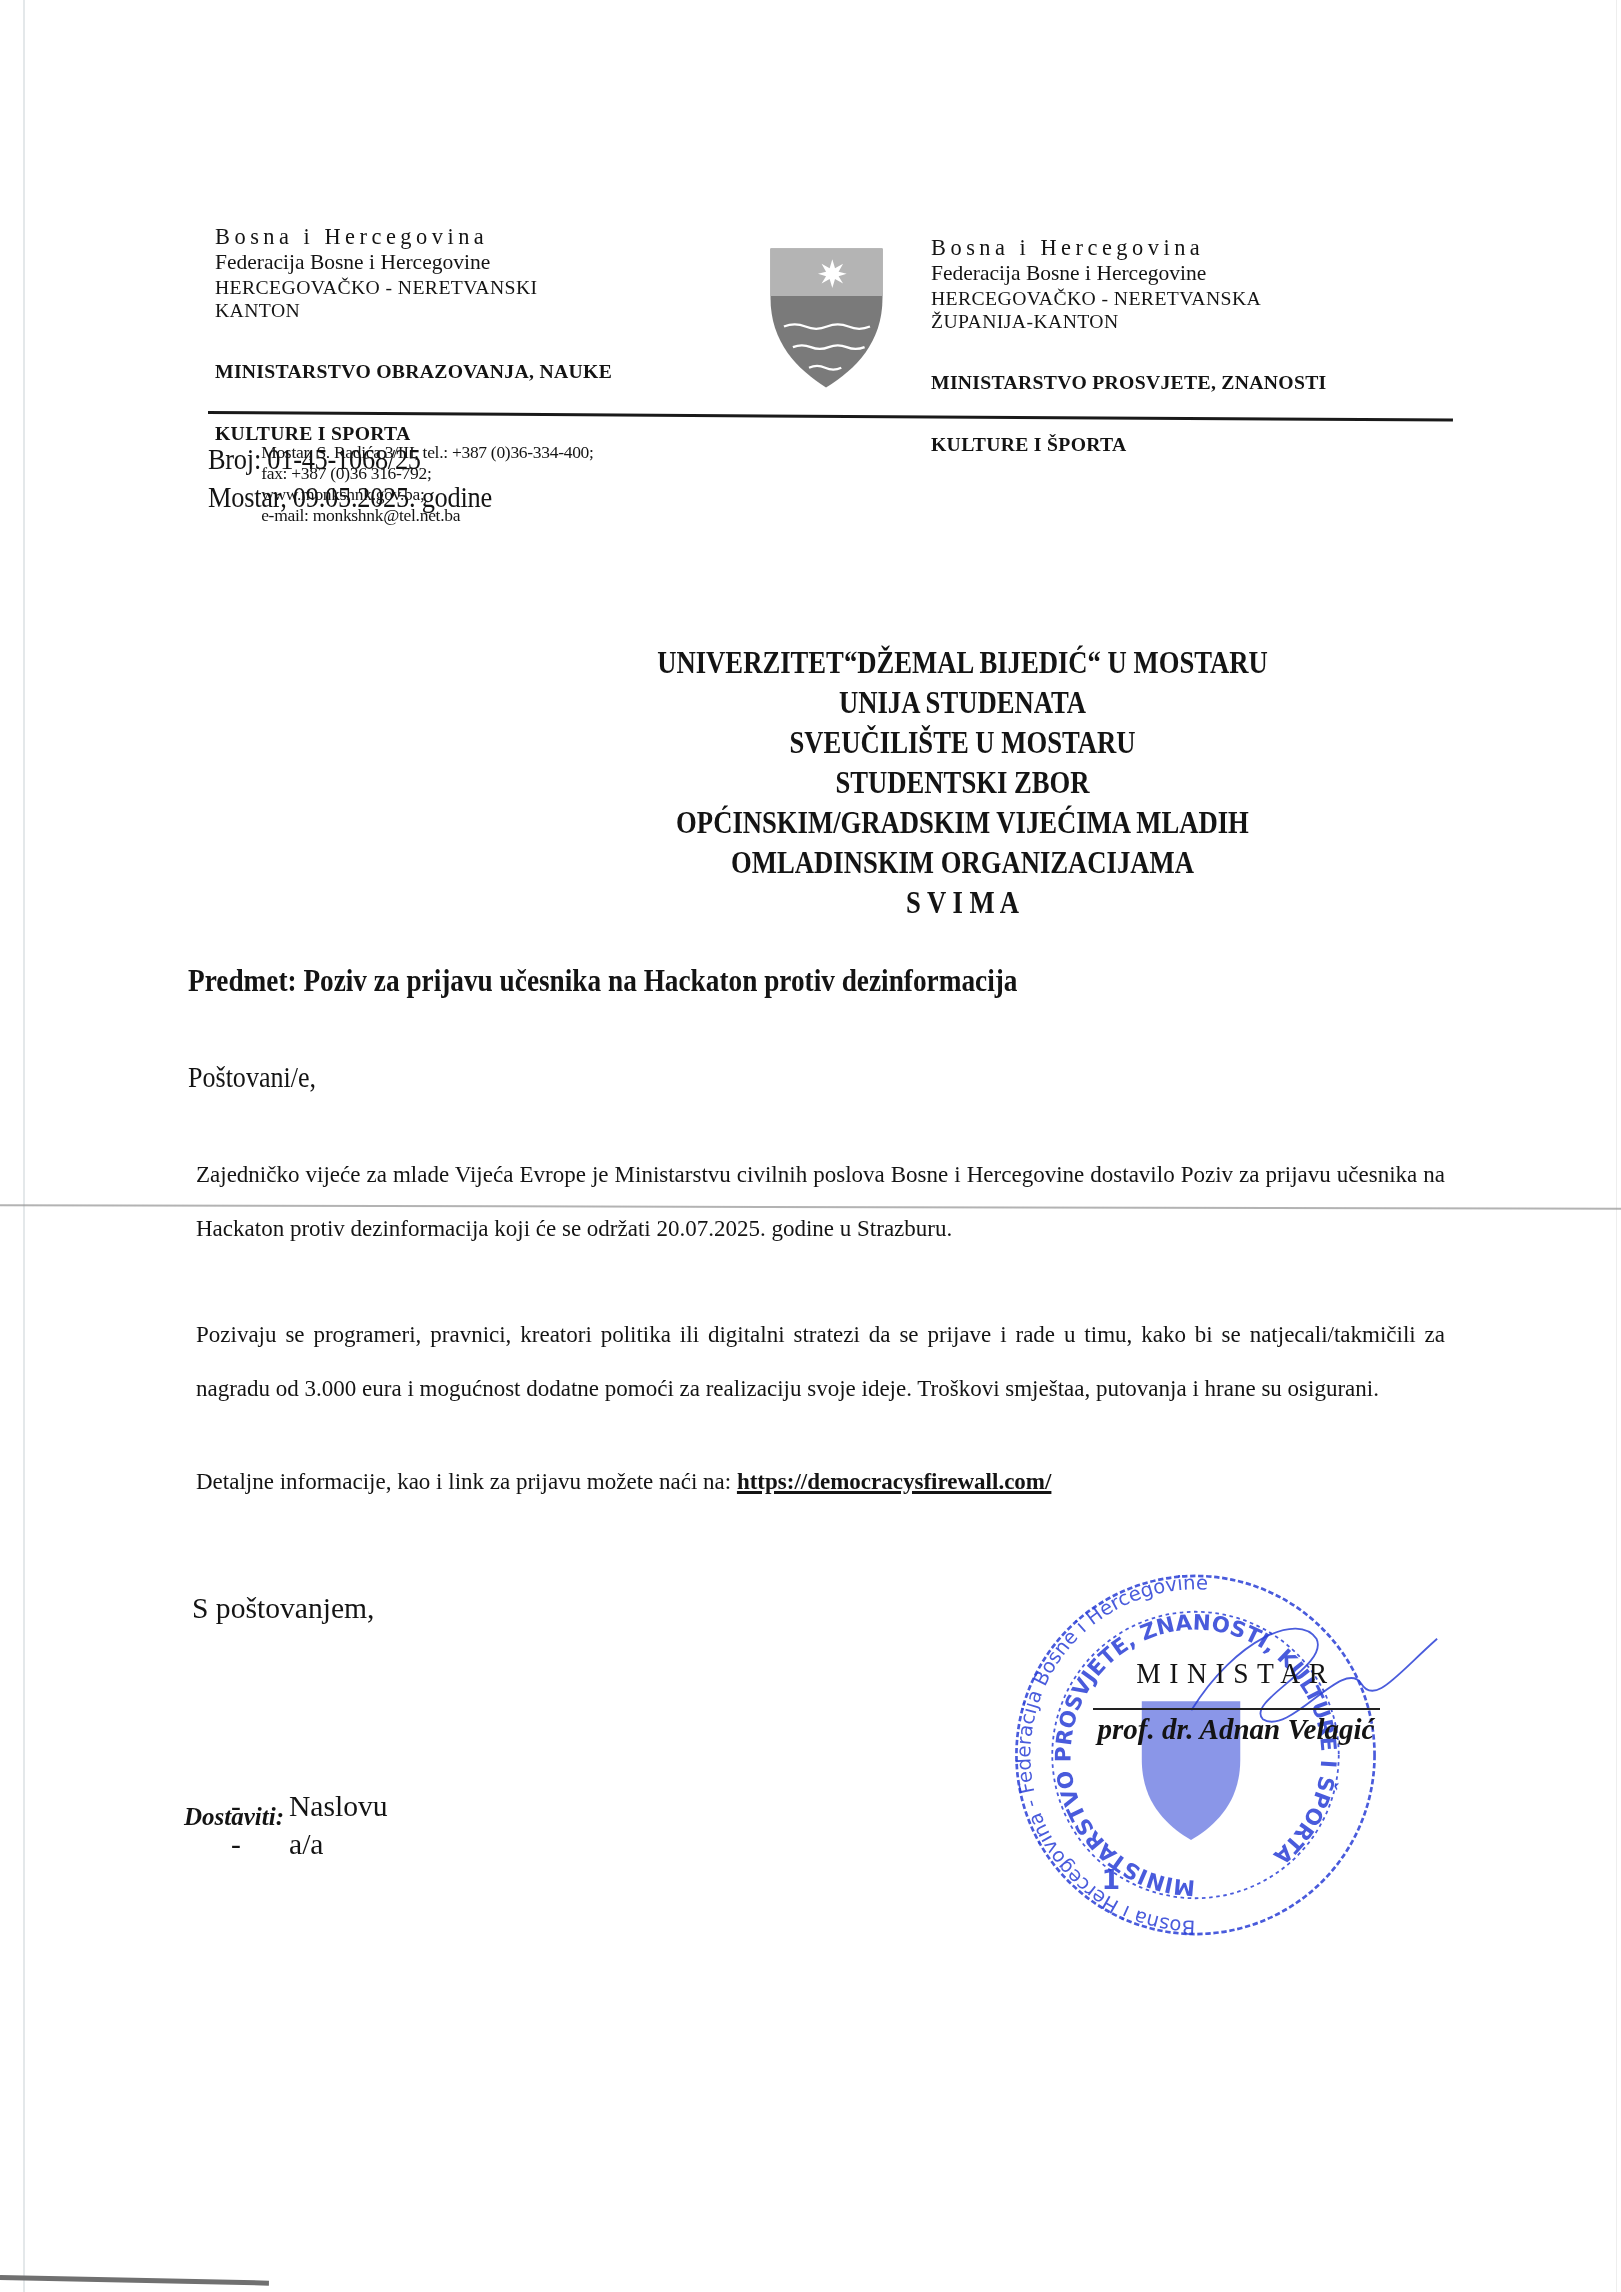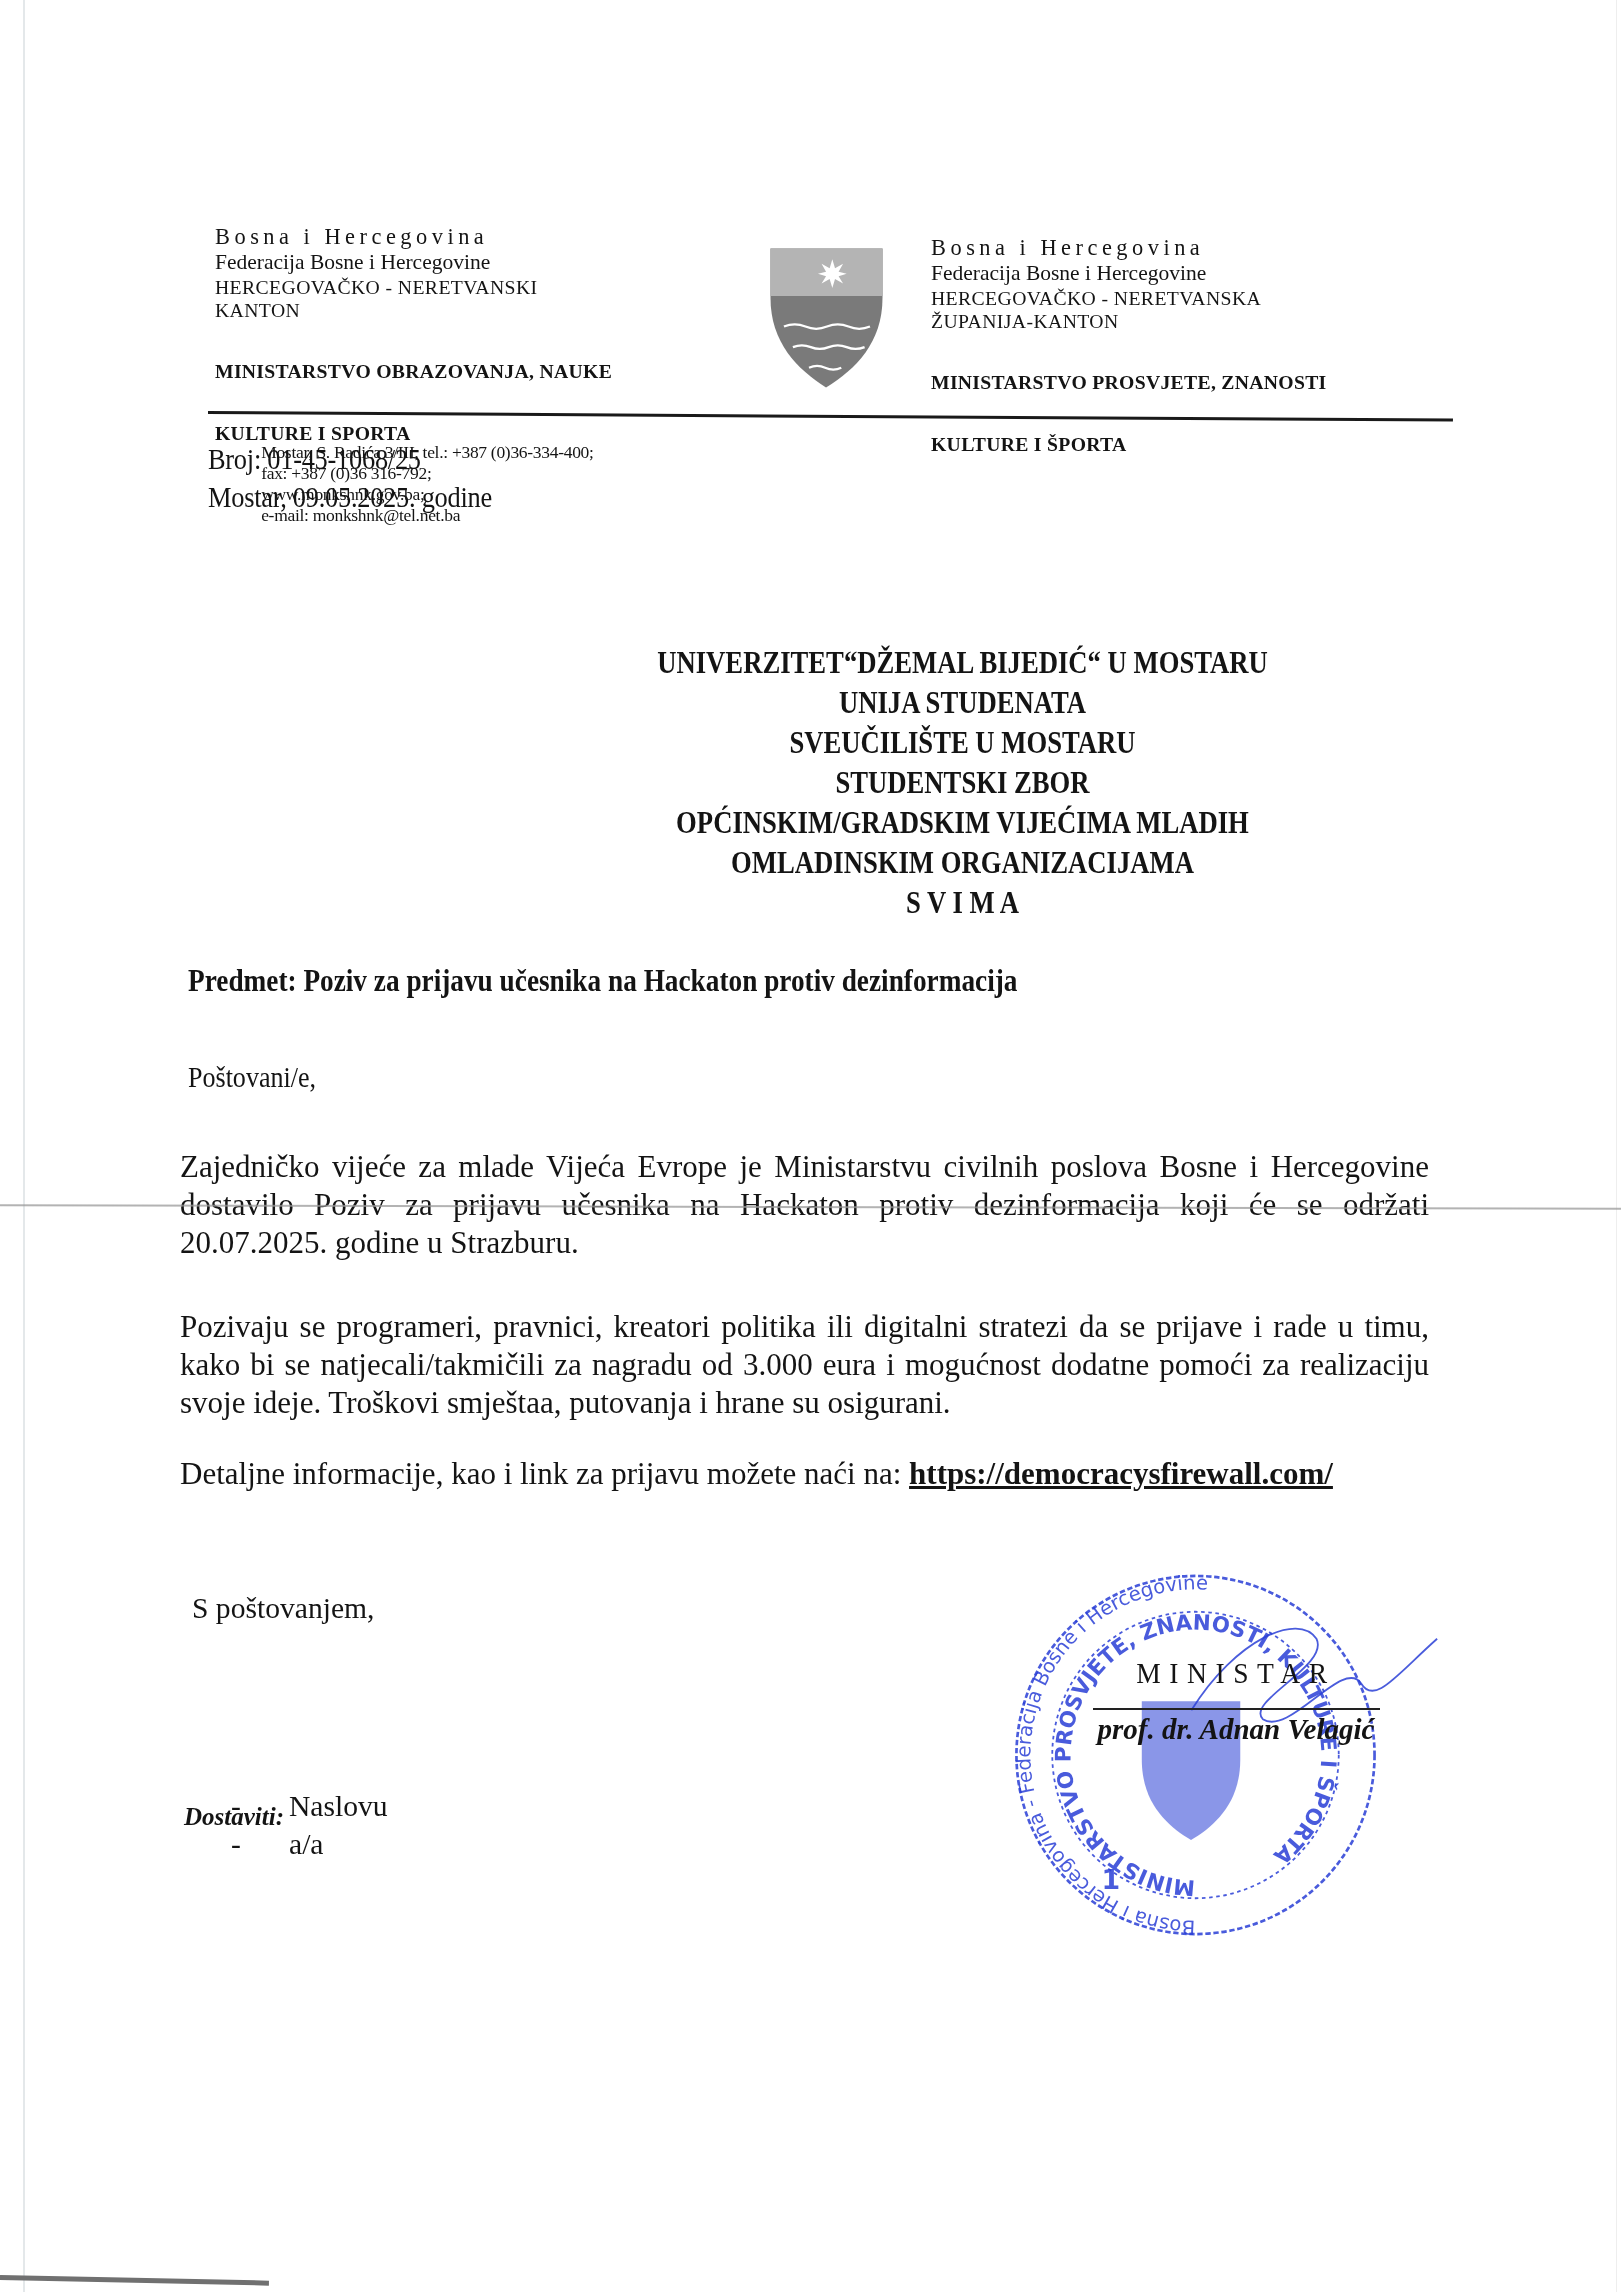--- a/index.html
+++ b/index.html
@@ -25,21 +25,21 @@
   .ref-no { position: absolute; left: 208px; top: 442px; font-size: 30px; letter-spacing: -0.3px; transform: scaleX(0.88); transform-origin: left; }
   .ref-date { position: absolute; left: 208px; top: 480px; font-size: 30px; letter-spacing: -0.3px; transform: scaleX(0.88); transform-origin: left; }
 
   .recipients { position: absolute; left: 537px; top: 643px; width: 851px; text-align: center; font-weight: bold; font-size: 31px; line-height: 40px; transform: scaleX(0.86); transform-origin: center; }
   .recipients div { white-space: nowrap; }
 
   .subject { position: absolute; left: 188px; top: 963px; font-size: 31px; font-weight: bold; white-space: nowrap; transform: scaleX(0.88); transform-origin: left; }
 
   .salutation { position: absolute; left: 188px; top: 1061px; font-size: 29.6px; transform: scaleX(0.88); transform-origin: left; }
 
-  .para { position: absolute; left: 180px; width: 1249px; font-size: 31px; line-height: 38px; text-align: justify; }
+  .para { position: absolute; left: 196px; width: 1249px; font-size: 23px; line-height: 54px; text-align: justify; }
   .para1 { top: 1148px; }
   .para2 { top: 1308px; }
   .para3 { top: 1455px; }
   .para .link { font-weight: bold; text-decoration: underline; text-decoration-thickness: 2.7px; }
 
   .strike-artifact { position: absolute; left: 0; top: 1206px; width: 1621px; height: 1.8px; background: #9a9a9a; transform: rotate(0.12deg); opacity: 0.75; }
 
   .closing { position: absolute; left: 192px; top: 1592px; font-size: 29.6px; font-family: Liberation Serif, serif; }
   .dostaviti { position: absolute; left: 184px; top: 1803px; font-size: 25px; font-weight: bold; font-style: italic; }
   .dist-list { position: absolute; left: 231px; top: 1787px; font-size: 29.6px; line-height: 38px; list-style: none; margin: 0; padding: 0; }

